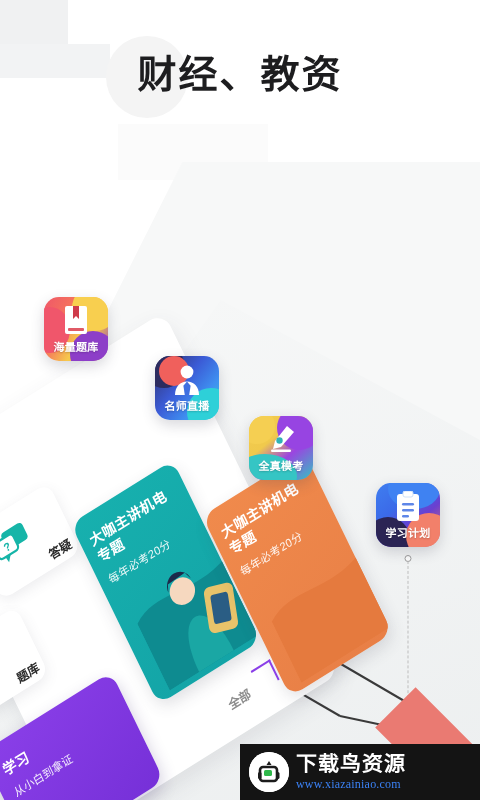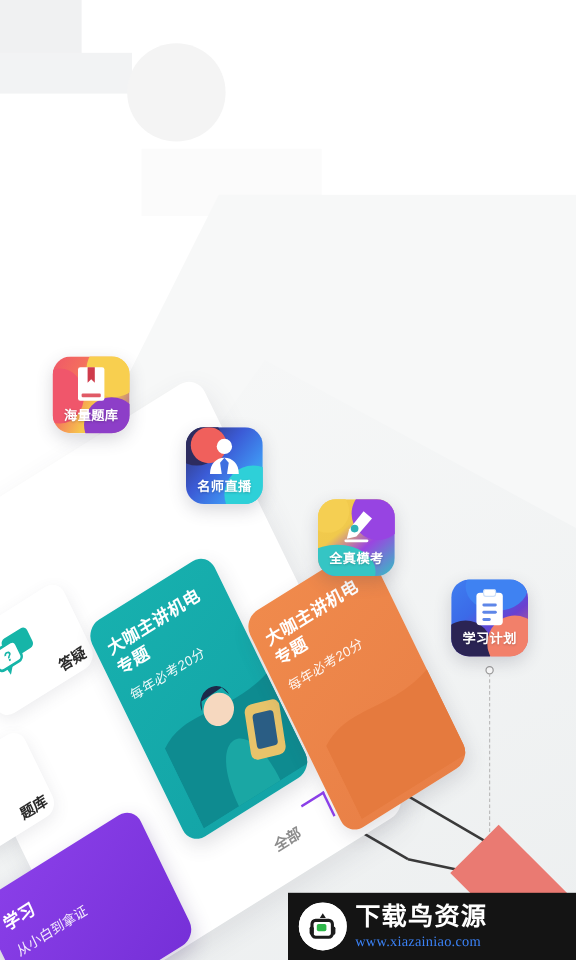--- a/index.html
+++ b/index.html
@@ -206,20 +206,21 @@
 <div class="stage">
 
   <div class="corner-block"></div>
   <div class="corner-block2"></div>
   <div class="halo"></div>
   <div class="halo2"></div>
   <div class="floor"></div>
   <div class="floor-shade"></div>
 
   <div class="headline">
+    <div class="hl-row hl-row2">财经、教资</div>
   </div>
 
   <svg class="wire" viewBox="0 0 480 330">
     <polyline points="26,108 76,78 76,130 26,160" fill="none" stroke="#3a3a3a" stroke-width="2.1" stroke-linejoin="round"></polyline>
     <polyline points="76,78 240,175 240,228 76,130" fill="none" stroke="#3a3a3a" stroke-width="2.1" stroke-linejoin="round"></polyline>
     <polyline points="240,175 406,272 406,300" fill="none" stroke="#3a3a3a" stroke-width="2.1" stroke-linejoin="round"></polyline>
     <polyline points="240,228 340,286" fill="none" stroke="#3a3a3a" stroke-width="2.1" stroke-linejoin="round"></polyline>
     <polyline points="340,286 406,300" fill="none" stroke="#3a3a3a" stroke-width="2.1" stroke-linejoin="round"></polyline>
   </svg>
 
@@ -265,21 +266,21 @@
     <div class="glyph">
       <svg width="30" height="31" viewBox="0 0 30 31">
         <circle cx="15" cy="8" r="6.4" fill="#ffffff"></circle>
         <path d="M3 31 c0 -8.5 5.4 -13.5 12 -13.5 s12 5 12 13.5 z" fill="#ffffff"></path>
         <path d="M15 17.5 l3.6 4.2 -1.4 9.3 h-4.4 l-1.4 -9.3 z" fill="#3f6fe0"></path>
       </svg>
     </div>
     <div class="lbl">名师直播</div>
   </div>
 
-  <div class="app-icon" id="icon3" style="left:265px;top:416px;">
+  <div class="app-icon" id="icon3" style="left:249px;top:416px;">
     <div class="bg">
       <span class="blobA"></span>
       <span class="blobB"></span>
       <span class="blobC"></span>
     </div>
     <div class="glyph">
       <svg width="30" height="30" viewBox="0 0 30 30">
         <path d="M21 2 l7 6 -13 15 -8 2 2 -8 z" fill="#ffffff"></path>
         <circle cx="13.5" cy="16.5" r="3.2" fill="#2fb2b6"></circle>
         <rect x="5" y="25.5" width="20" height="2.4" rx="1.2" fill="#ffffff"></rect>

